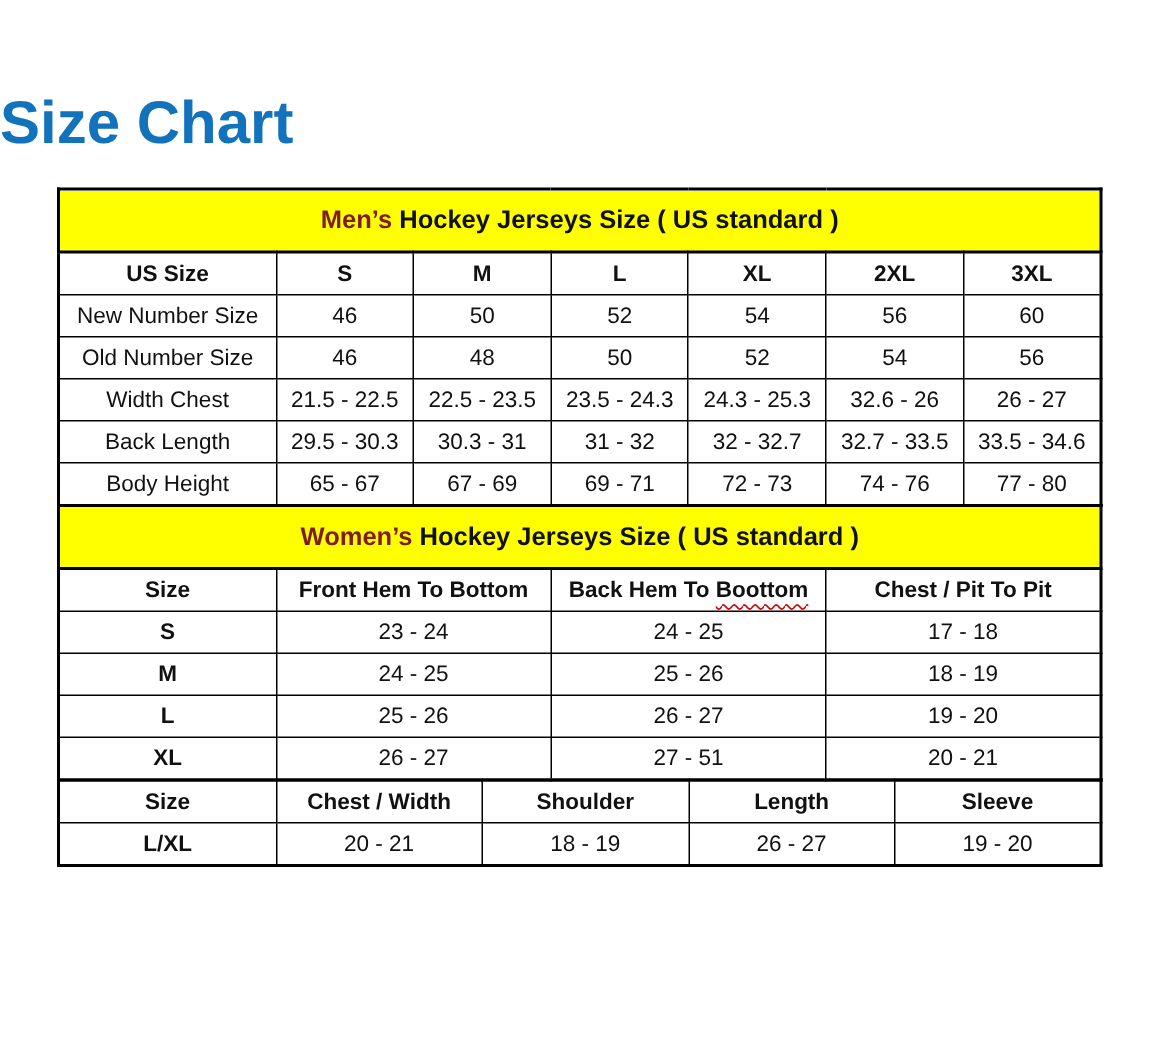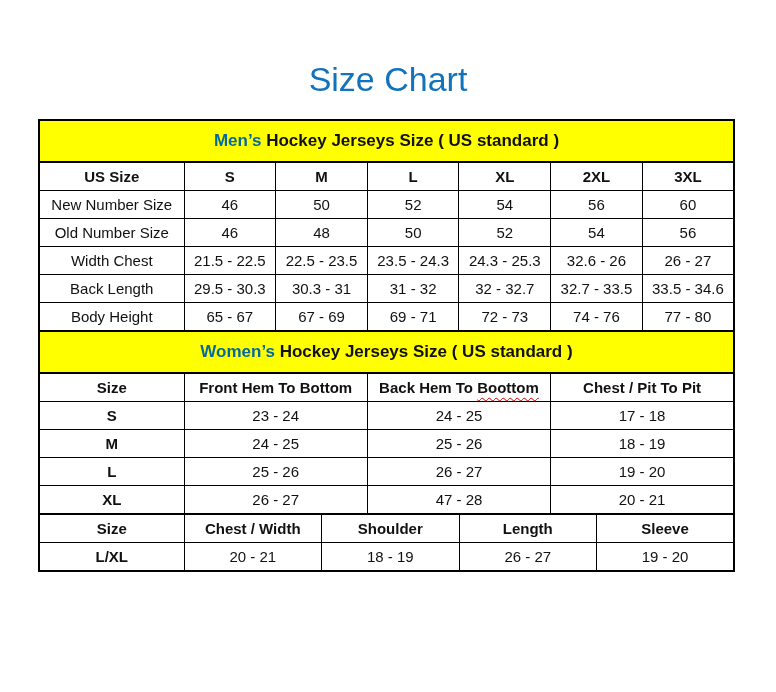--- a/index.html
+++ b/index.html
@@ -7,24 +7,24 @@
     padding: 0;
     background: #ffffff;
     width: 776px;
     height: 692px;
     font-family: "Liberation Sans", sans-serif;
     color: #111111;
     overflow: hidden;
   }
   .page-title {
     margin: 60px 0 0 0;
-    text-align: center;
+    text-align: left;
     color: #1272BB;
-    font-size: 34px;
-    font-weight: normal;
+    font-size: 40px;
+    font-weight: bold;
     letter-spacing: 0px;
   }
   .chart-wrap {
     margin: 20px 0 0 38px;
     width: 697px;
   }
   table.tbl {
     border-collapse: collapse;
     table-layout: fixed;
     width: 697px;
@@ -41,21 +41,21 @@
     white-space: nowrap;
     overflow: hidden;
   }
   .tbl td.band {
     background: #FFFF00;
     border: 2px solid #000000;
     font-weight: bold;
     font-size: 17px;
     height: 40px;
   }
-  .band .accent { color: #0369a1; }
+  .band .accent { color: #7f1d1d; }
   .head td { font-weight: bold; }
   td.bold-label { font-weight: bold; }
   col.label-col { width: 145px; }
   .wavy {
     text-decoration-line: underline;
     text-decoration-style: wavy;
     text-decoration-color: #D40000;
     text-decoration-thickness: 1px;
     text-underline-offset: 4px;
     margin-top: 36px;
@@ -170,21 +170,21 @@
     </tr>
     <tr>
       <td class="bold-label">L</td>
       <td>25 - 26</td>
       <td>26 - 27</td>
       <td>19 - 20</td>
     </tr>
     <tr>
       <td class="bold-label">XL</td>
       <td>26 - 27</td>
-      <td>47 - 28</td>
+      <td>27 - 51</td>
       <td>20 - 21</td>
     </tr>
   </tbody>
     </table>
 
   <table class="tbl">
     <colgroup>
         <col class="label-col">
         <col>
         <col>

